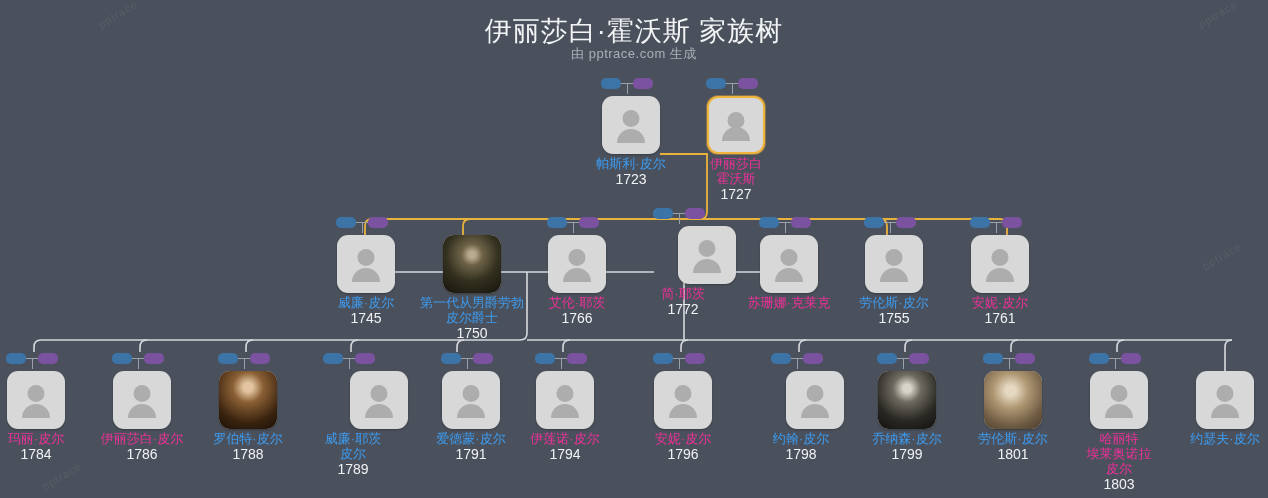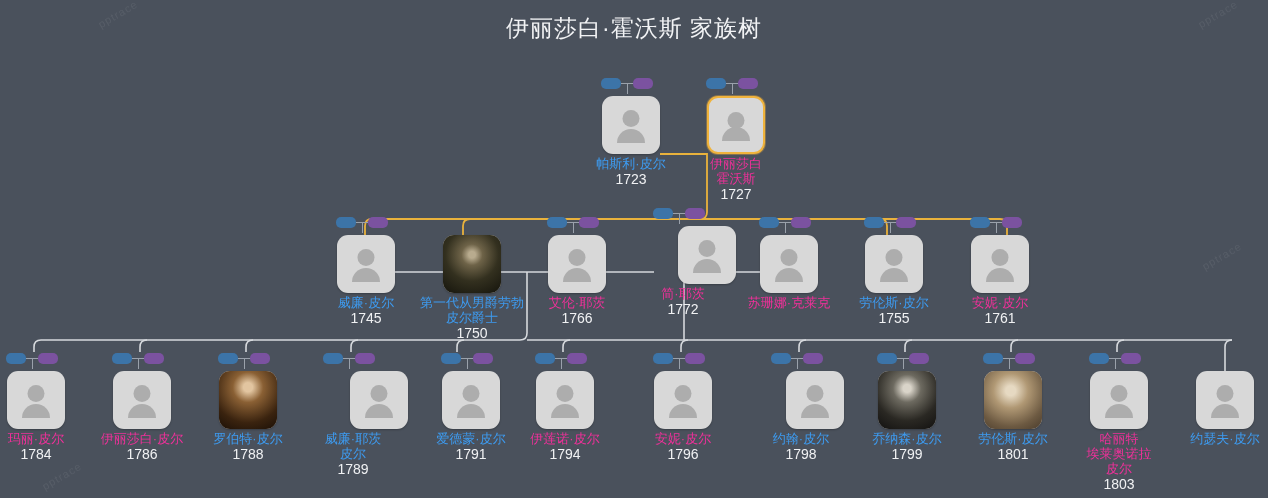--- a/index.html
+++ b/index.html
@@ -7,21 +7,21 @@
     width:1268px;height:498px;overflow:hidden;
     background:#4a515c;
     font-family:"Liberation Sans","DejaVu Sans",sans-serif;
     position:relative;
   }
   #stage{position:absolute;left:0;top:0;width:1268px;height:498px;}
 
   
   .title{
     position:absolute;left:0;top:13px;width:1268px;text-align:center;
-    font-size:23px;color:#f2f3f5;letter-spacing:1px;font-weight:400;
+    font-size:27px;color:#f2f3f5;letter-spacing:1px;font-weight:400;
   }
   .subtitle{
     position:absolute;left:0;top:45px;width:1268px;text-align:center;
     font-size:13px;color:#aab0ba;letter-spacing:.5px;
   }
   .wm{
     position:absolute;font-size:11px;color:rgba(255,255,255,.07);
     transform:rotate(-30deg);letter-spacing:1px;pointer-events:none;
   }
 
@@ -73,20 +73,21 @@
 <body>
 
 <div id="stage">
 
   <div class="wm" style="left:96px;top:8px;">pptrace</div>
   <div class="wm" style="left:1196px;top:8px;">pptrace</div>
   <div class="wm" style="left:1200px;top:250px;">pptrace</div>
   <div class="wm" style="left:40px;top:470px;">pptrace</div>
 
   <div class="title">伊丽莎白·霍沃斯 家族树</div>
+  <div class="subtitle">由 pptrace.com 生成</div>
 
   <svg class="links" viewBox="0 0 1268 498">
 
     <path class="lnk-gold" d="M660,154 L688,154 L688,154"></path>
     <path class="lnk-gold" d="M660,154 L707,154 L707,190"></path>
 
     <path class="lnk-gold" d="M707,190 L707,212 Q707,219 700,219 L372,219 Q365,219 365,226 L365,235"></path>
     <path class="lnk-gold" d="M707,219 L470,219 Q463,219 463,226 L463,235"></path>
     <path class="lnk-gold" d="M707,219 L880,219 Q887,219 887,226 L887,235"></path>
     <path class="lnk-gold" d="M707,219 L1000,219 Q1007,219 1007,226 L1007,235"></path>

